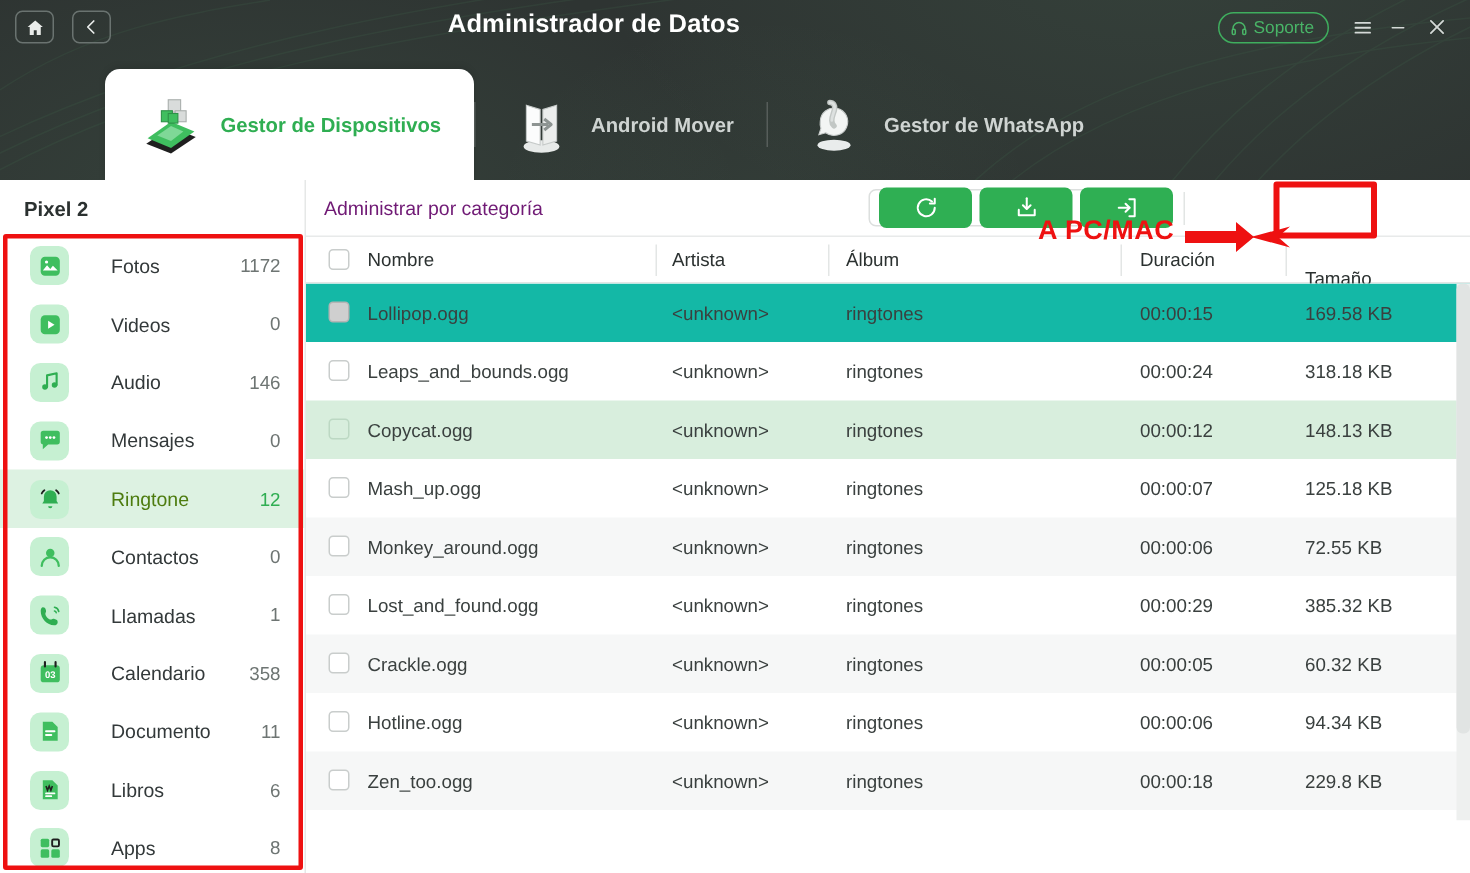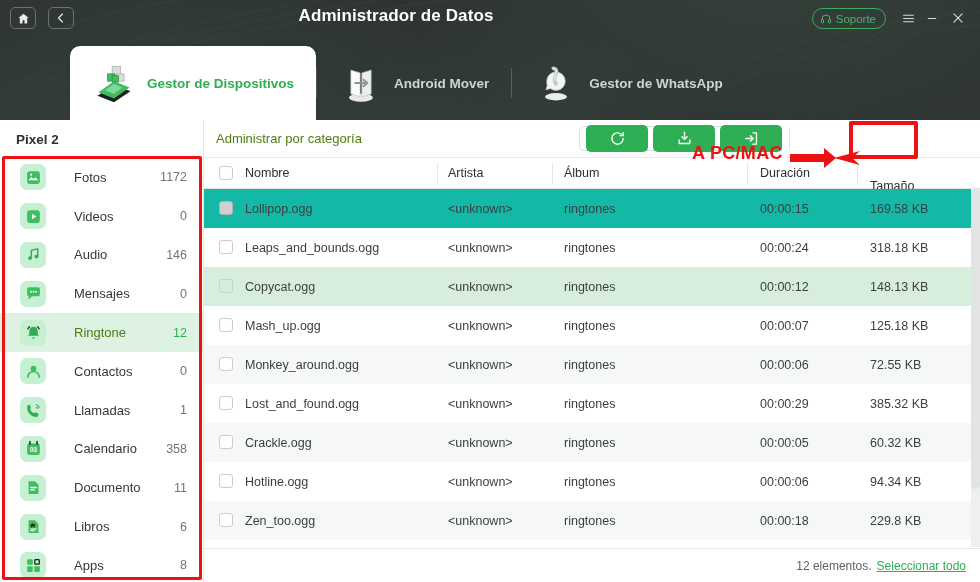--- a/index.html
+++ b/index.html
@@ -122,21 +122,21 @@
   .main {
     position: absolute; left: 204px; top: 120px; width: 776px; height: 462px;
     background: #fff;
   }
   .toolbar {
     position: relative; height: 38px; border-bottom: 1px solid #e8eaea;
     display: flex; align-items: center;
   }
   .toolbar-title {
     position: absolute; left: 12px; top: 11px;
-    font-size: 13px; color: #4d7c0f;
+    font-size: 13px; color: #701a75;
   }
   .search-box {
     position: absolute; left: 375px; top: 6px; width: 196px; height: 25px;
     border: 1px solid #dcdfde; border-radius: 5px; background: #fff;
     display: flex; align-items: center; padding: 0 8px; gap: 6px;
   }
   .search-input {
     border: 0; outline: 0; font-size: 12px; color: #33393a;
     width: 150px; font-family: "Liberation Sans", sans-serif; background: transparent;
   }
@@ -597,24 +597,20 @@
 
       <div class="row">
         
       </div>
 
       <div class="vscroll">
         <div class="vthumb"></div>
       </div>
     </div>
 
-    <div class="statusbar">
-      <span class="st-count">12 elementos.</span>
-      <span class="st-link">Seleccionar todo</span>
-    </div>
   </div>
 
   <div class="anno-box"></div>
   <div class="anno-box2"></div>
   <div class="anno-text">A PC/MAC</div>
   <svg class="anno-arrow" width="72" height="26" viewBox="0 0 72 26">
     <path d="M0 9 h34 v-6 l12 10 -12 10 v-6 H0 Z" fill="#ee1111"></path>
     <path d="M44 13 L70 6 L62 13 L70 20 Z" fill="#ee1111"></path>
   </svg>
 

